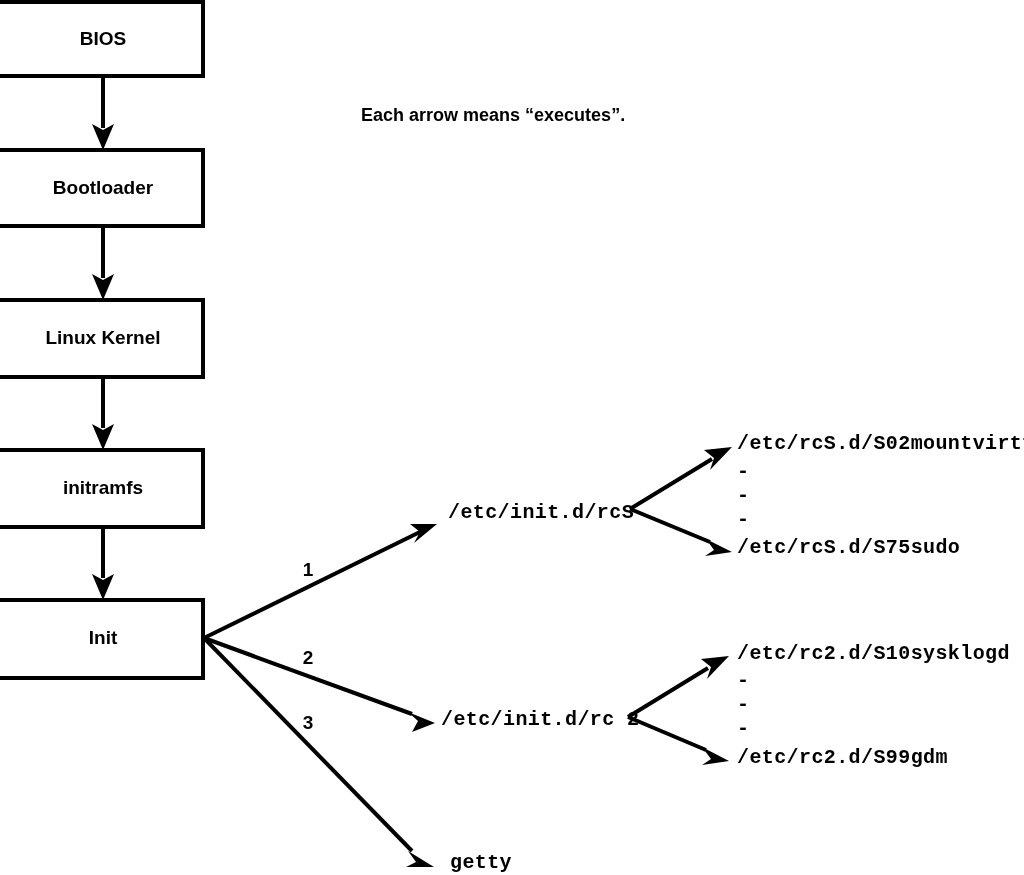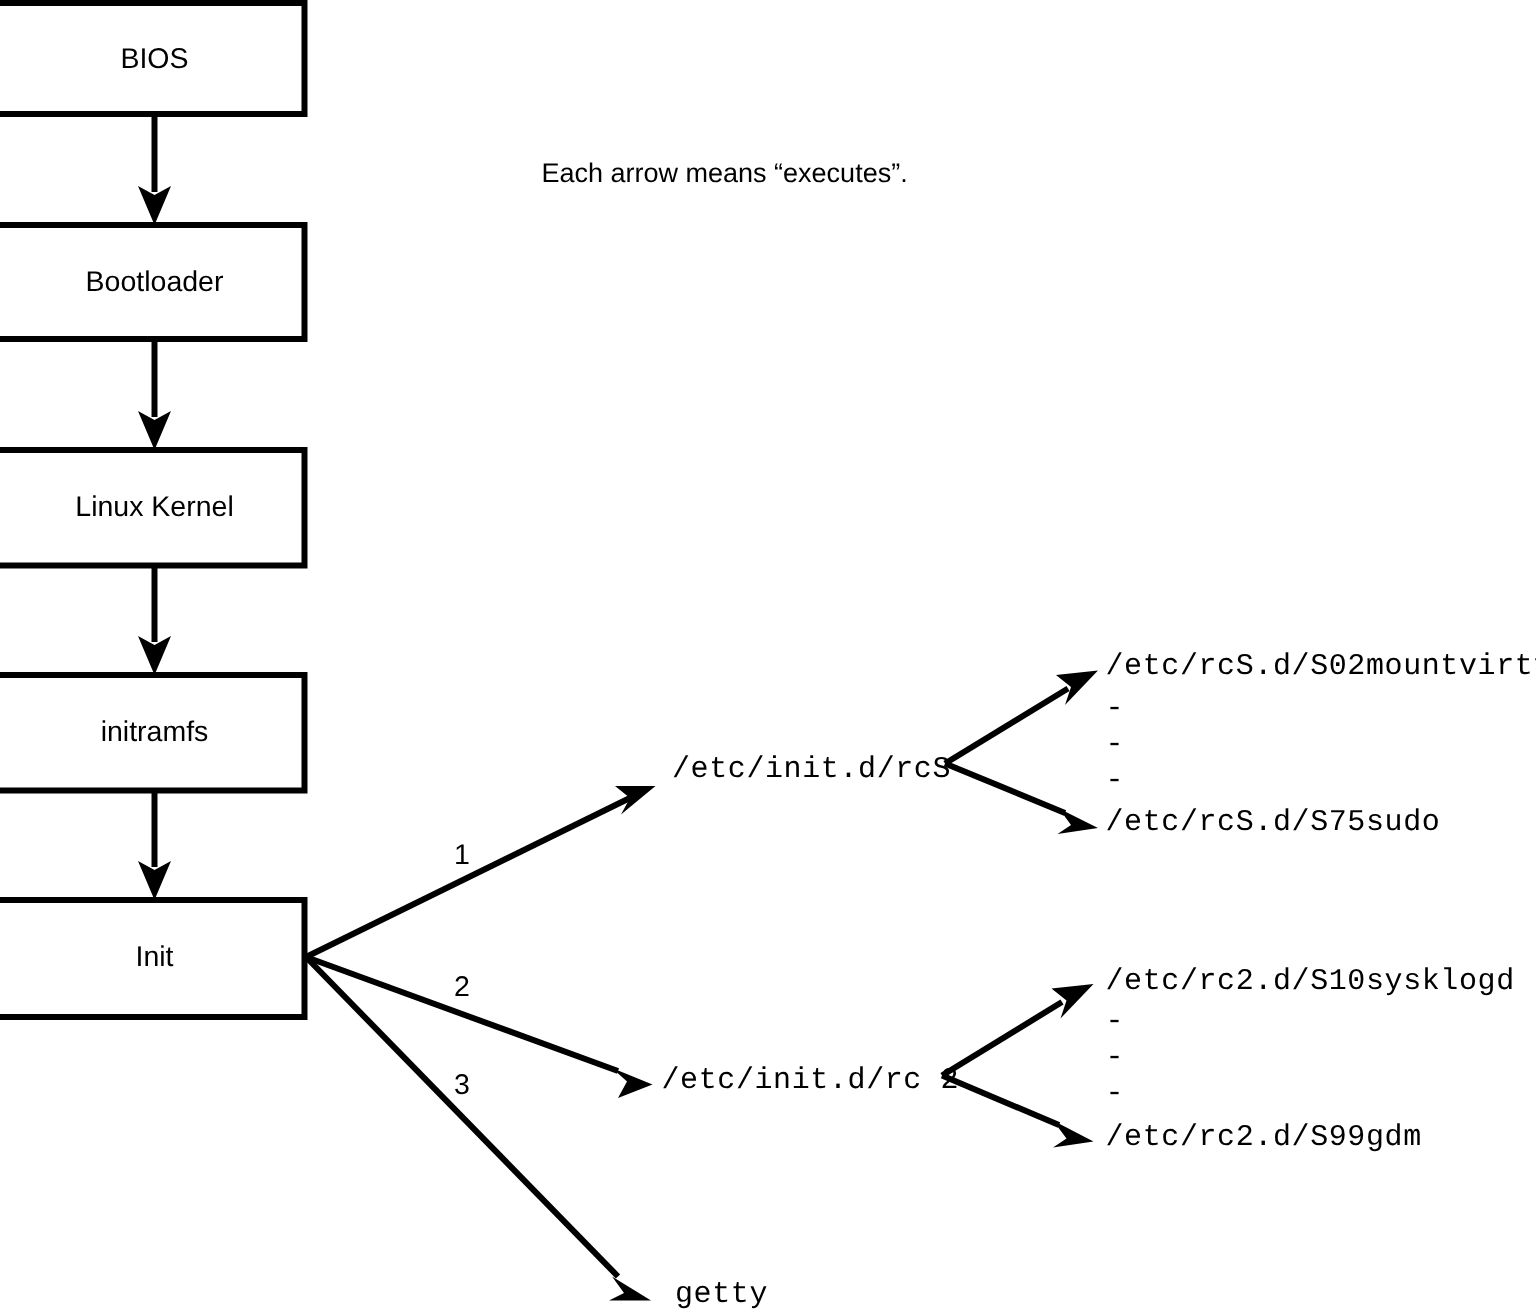--- a/index.html
+++ b/index.html
@@ -11,20 +11,21 @@
     width: 1024px;
     height: 875px;
     overflow: hidden;
     font-family: "Liberation Sans", sans-serif;
   }
   #diagram-root {
     position: relative;
     width: 1024px;
     height: 875px;
     background: #ffffff;
+    font-weight: bold;
   }
   svg#boot-diagram {
     display: block;
     width: 1024px;
     height: 875px;
   }
   .node-box {
     fill: #ffffff;
     stroke: #000000;
     stroke-width: 4;

